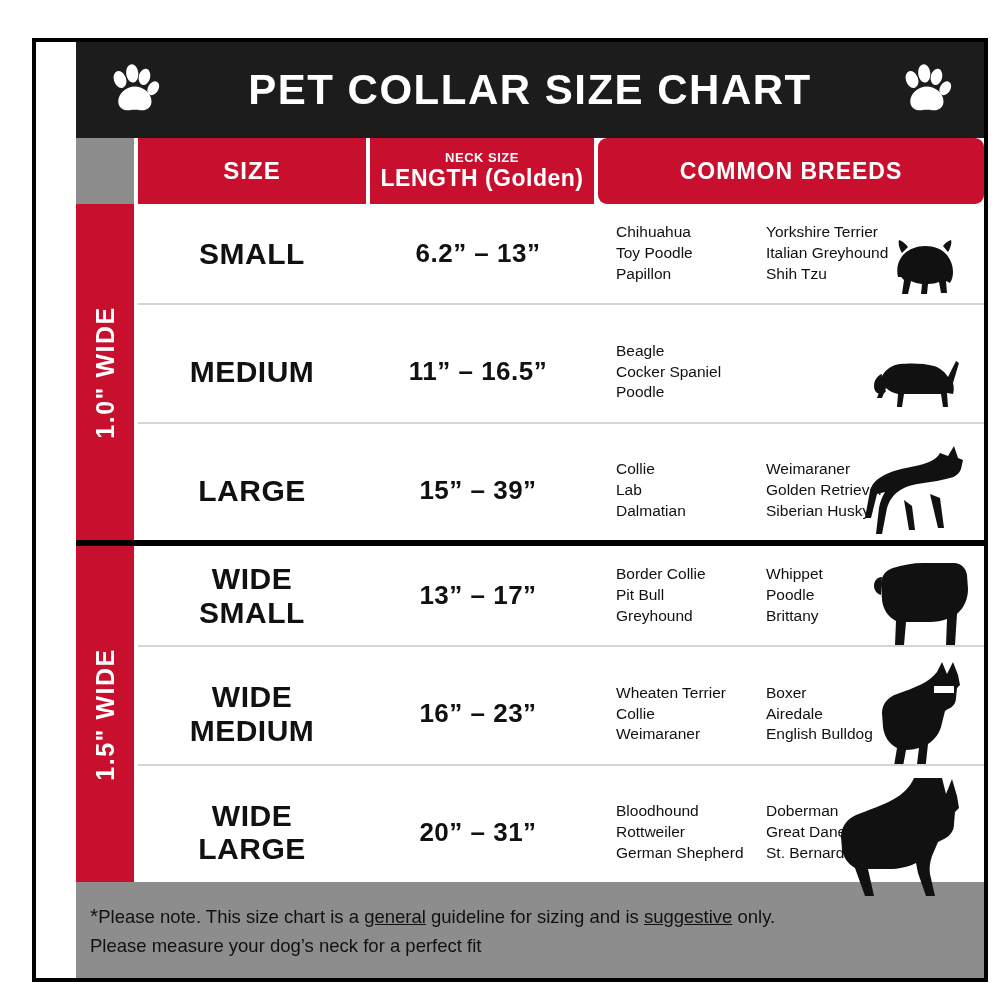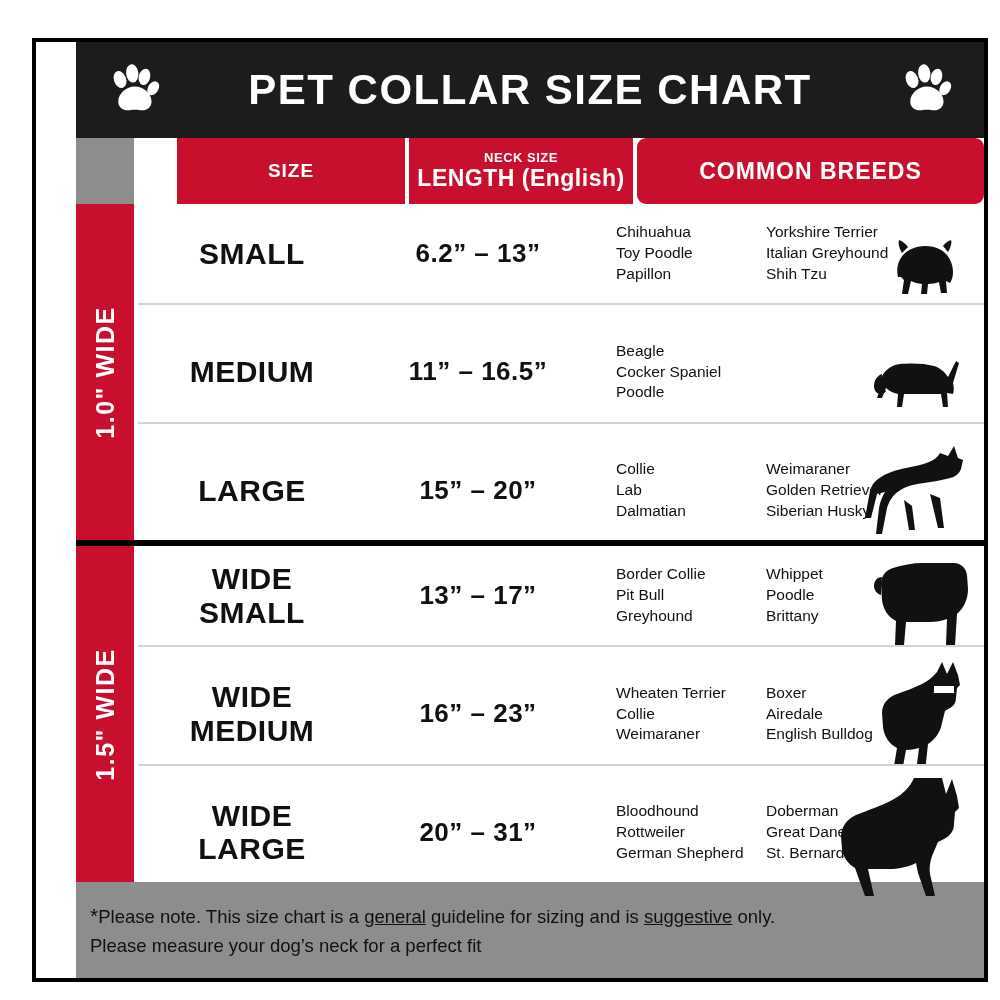--- a/index.html
+++ b/index.html
@@ -27,21 +27,21 @@
   .paw.right{right:30px;}
   
   .colhead{display:flex;flex:0 0 66px;height:66px;background:#ffffff;}
   .colhead .spacer{width:58px;background:#8d8d8d;border-right:4px solid #ffffff;}
   .colhead .cell{
     background:#c8102e;color:#ffffff;display:flex;flex-direction:column;
     align-items:center;justify-content:center;border-right:4px solid #ffffff;
     font-weight:bold;
   }
   .colhead .cell:last-child{border-right:none;border-radius:9px;}
-  .c-size{width:228px;font-size:19px;letter-spacing:1px;margin-left:39px;}
+  .c-size{width:228px;font-size:24px;letter-spacing:1px;}
   .c-len{width:224px;}
   .c-len .sub{font-size:13px;letter-spacing:.5px;line-height:1;margin-bottom:1px;}
   .c-len .main{font-size:23px;letter-spacing:.5px;}
   .c-breeds{flex:1;font-size:23px;letter-spacing:1px;}
   
   .body{flex:1;display:flex;flex-direction:column;}
   .group{display:flex;flex:1;}
   .group.first{border-bottom:6px solid #000000;}
   .side{
     width:58px;background:#c8102e;color:#ffffff;
@@ -110,21 +110,21 @@
           <path d="M33 28c10 0 19 8 19 17 0 7-6 11-13 10-4-.6-8-.6-12 0-7 1-13-3-13-10 0-9 9-17 19-17z" fill="#fff"></path>
         </svg>
       </span>
     </div>
 
     <div class="colhead">
       <div class="spacer"></div>
       <div class="cell c-size">SIZE</div>
       <div class="cell c-len">
         <div class="sub">NECK SIZE</div>
-        <div class="main">LENGTH (English)</div>
+        <div class="main">LENGTH (Golden)</div>
       </div>
       <div class="cell c-breeds">COMMON BREEDS</div>
     </div>
 
     <div class="body">
 
       <div class="group first">
         <div class="side">
           <span>1.0" WIDE</span>
         </div>
@@ -160,21 +160,21 @@
                 <svg width="110" height="76" viewBox="0 0 110 76">
                   <path fill="#111" d="M14 30c4-7 10-11 18-12 10-1 24-1 34 2 6 2 11 6 14 11l8-16 3 2-6 20c1 4 1 8 0 11l-6-1 1 14h-5l-2-13H36l-2 13h-5l1-13c-5-1-9-3-12-6l-4 10h-5l5-14c-2-3-2-6 0-8z"></path>
                   <path fill="#111" d="M14 28c-4 1-8 6-8 12 0 5 3 8 7 8 2 0 4-1 5-3-4-4-5-11-4-17z"></path>
                 </svg>
               </div>
             </div>
           </div>
 
           <div class="row">
             <div class="cell-size" style="white-space: pre-line;">LARGE</div>
-            <div class="cell-len">15” – 20”</div>
+            <div class="cell-len">15” – 39”</div>
             <div class="cell-breeds">
               <div class="breedcol b1" style="white-space: pre-line;">Collie
 Lab
 Dalmatian</div>
               <div class="breedcol b2" style="white-space: pre-line;">Weimaraner
 Golden Retriever
 Siberian Husky</div>
               <div class="silhouette">
                 <svg width="120" height="96" viewBox="0 0 120 96">
                   <path fill="#111" d="M90 12l6-10 4 12 5 2-2 9c-2 5-6 8-11 9-8 2-18 4-26 5-9 1-18 3-25 8-6 4-10 10-12 17l-5 26h-6l3-26c1-6 3-11 6-16l-8 2-6 24h-6l5-27c1-5 4-9 8-12 8-6 18-9 28-11 8-2 16-3 23-6 5-2 9-5 11-9z"></path>

